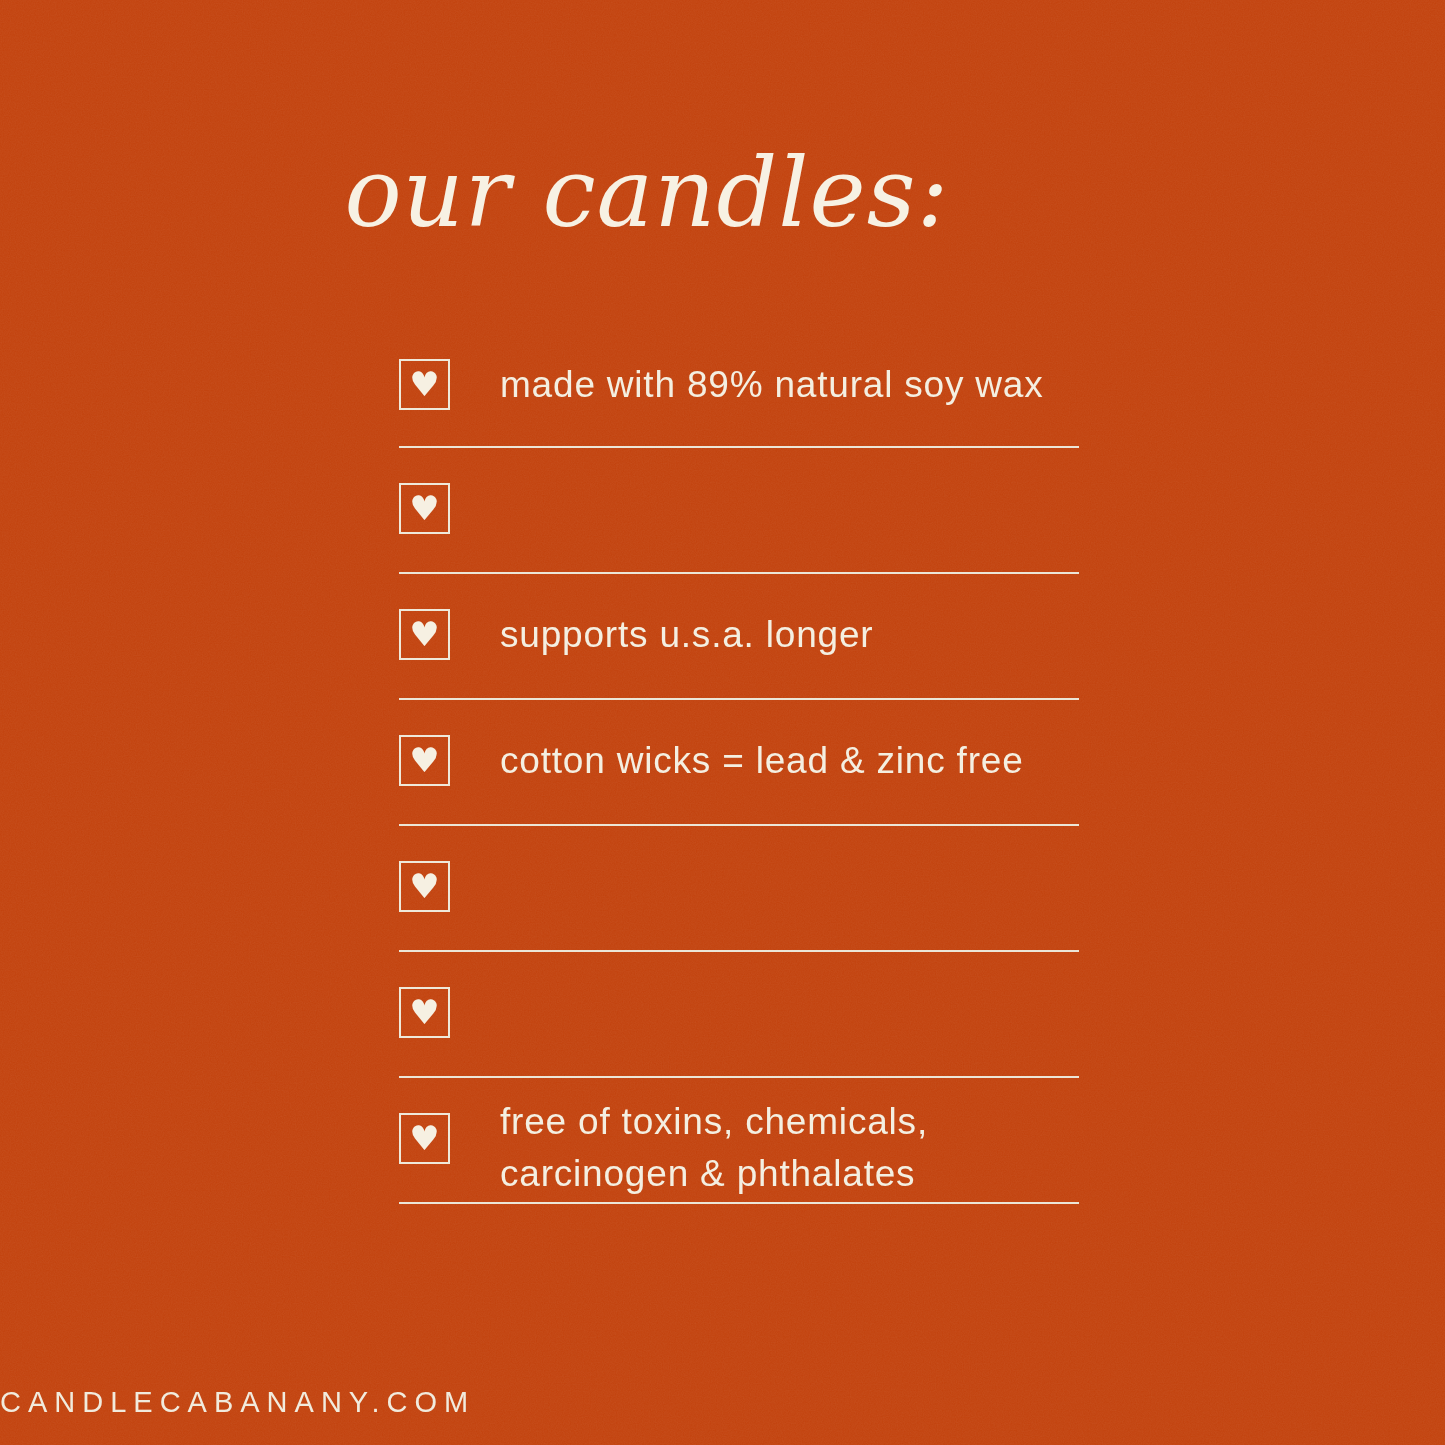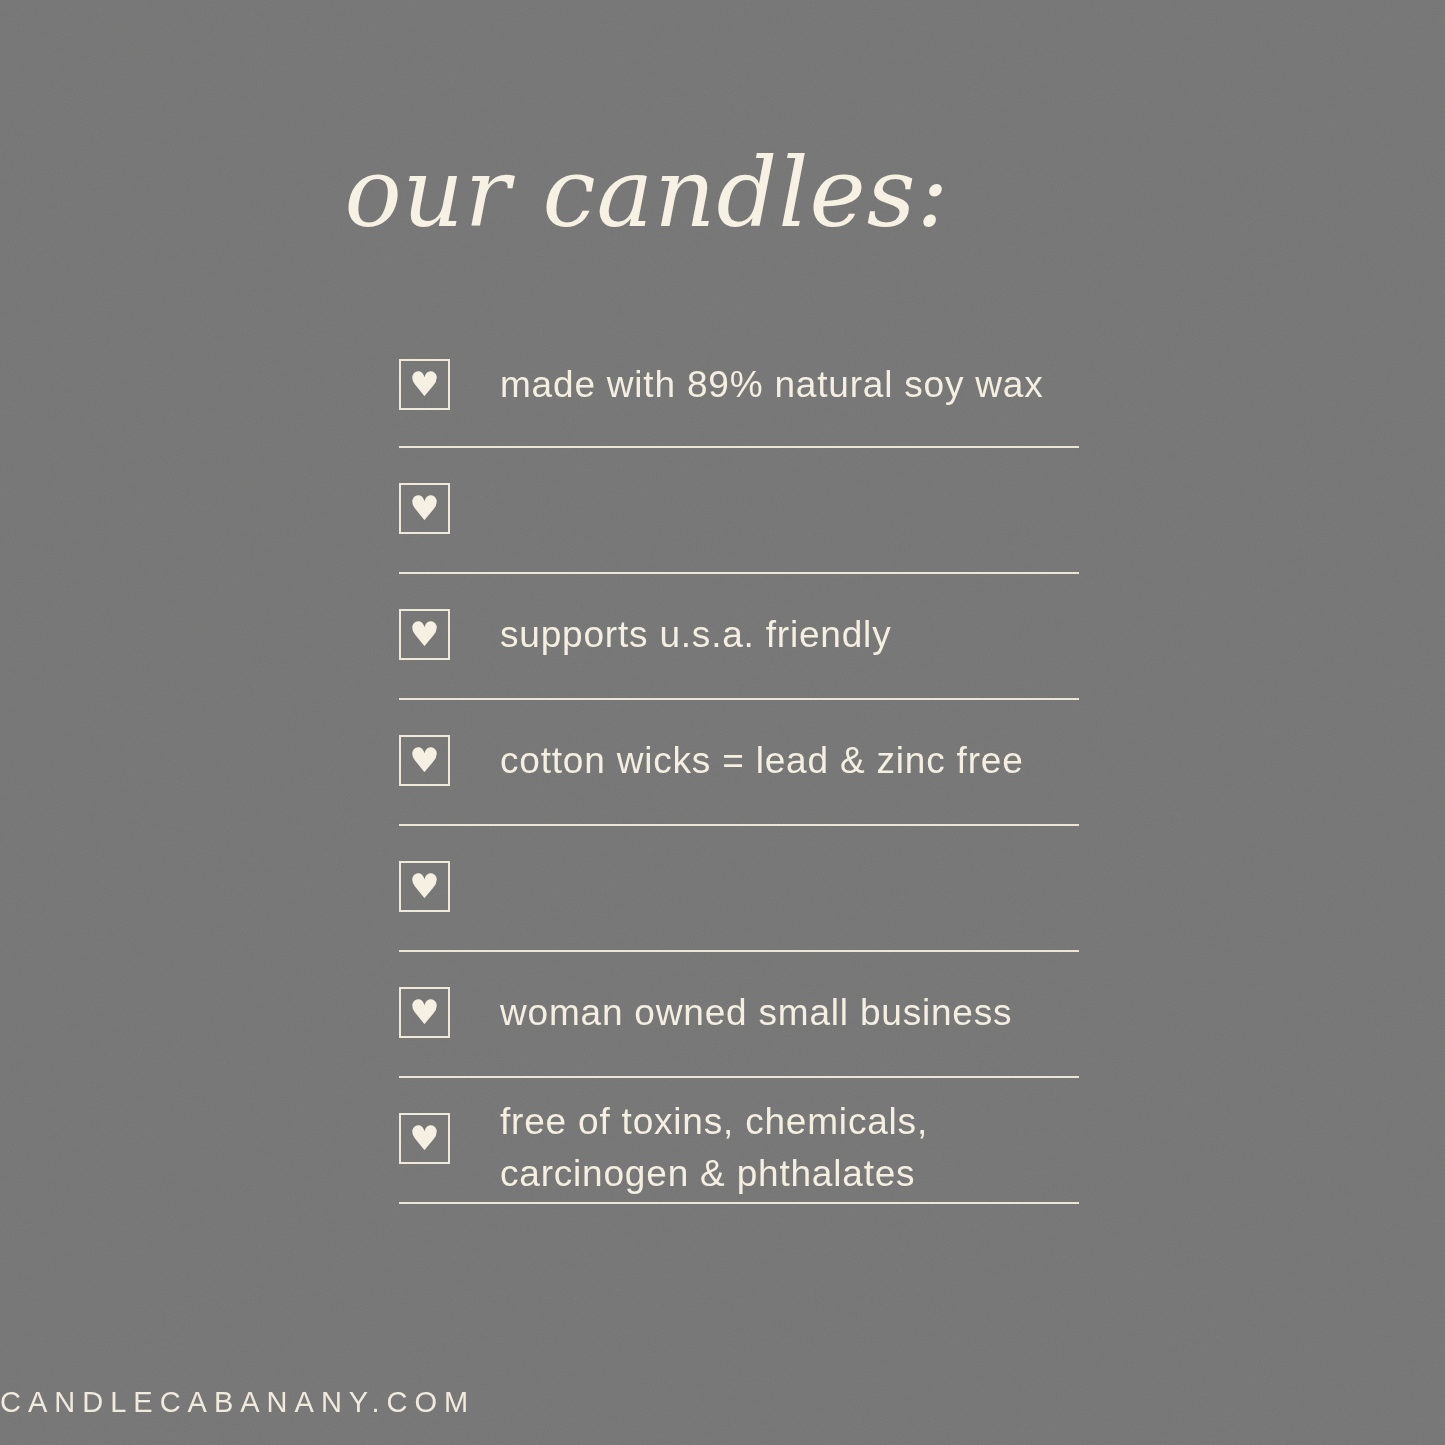--- a/index.html
+++ b/index.html
@@ -5,21 +5,21 @@
   html, body {
     margin: 0;
     padding: 0;
     background: #1f2022;
   }
   .canvas {
     position: relative;
     width: 1445px;
     height: 1445px;
     margin: 0 auto;
-    background: #737373;
+    background: #c2410c;
     overflow: hidden;
   }
   .noise-layer {
     position: absolute;
     inset: 0;
     pointer-events: none;
   }
   .title {
     position: absolute;
     top: 138px;
@@ -119,21 +119,21 @@
       <span class="heartbox">
           <span class="heart">♥</span>
         </span>
     </div>
     <div class="divider" style="top:572px"></div>
 
     <div class="row" style="top:609px">
       <span class="heartbox">
           <span class="heart">♥</span>
         </span>
-      <span class="item-text">supports u.s.a. friendly</span>
+      <span class="item-text">supports u.s.a. longer</span>
     </div>
     <div class="divider" style="top:698px"></div>
 
     <div class="row" style="top:735px">
       <span class="heartbox">
           <span class="heart">♥</span>
         </span>
       <span class="item-text">cotton wicks = lead &amp; zinc free</span>
     </div>
     <div class="divider" style="top:824px"></div>
@@ -142,21 +142,20 @@
       <span class="heartbox">
           <span class="heart">♥</span>
         </span>
     </div>
     <div class="divider" style="top:950px"></div>
 
     <div class="row" style="top:987px">
       <span class="heartbox">
           <span class="heart">♥</span>
         </span>
-      <span class="item-text">woman owned small business</span>
     </div>
     <div class="divider" style="top:1076px"></div>
 
     <div class="row row-7" style="top:1113px">
       <span class="heartbox">
           <span class="heart">♥</span>
         </span>
       <span class="item-text">free of toxins, chemicals,
 carcinogen &amp; phthalates</span>
     </div>

